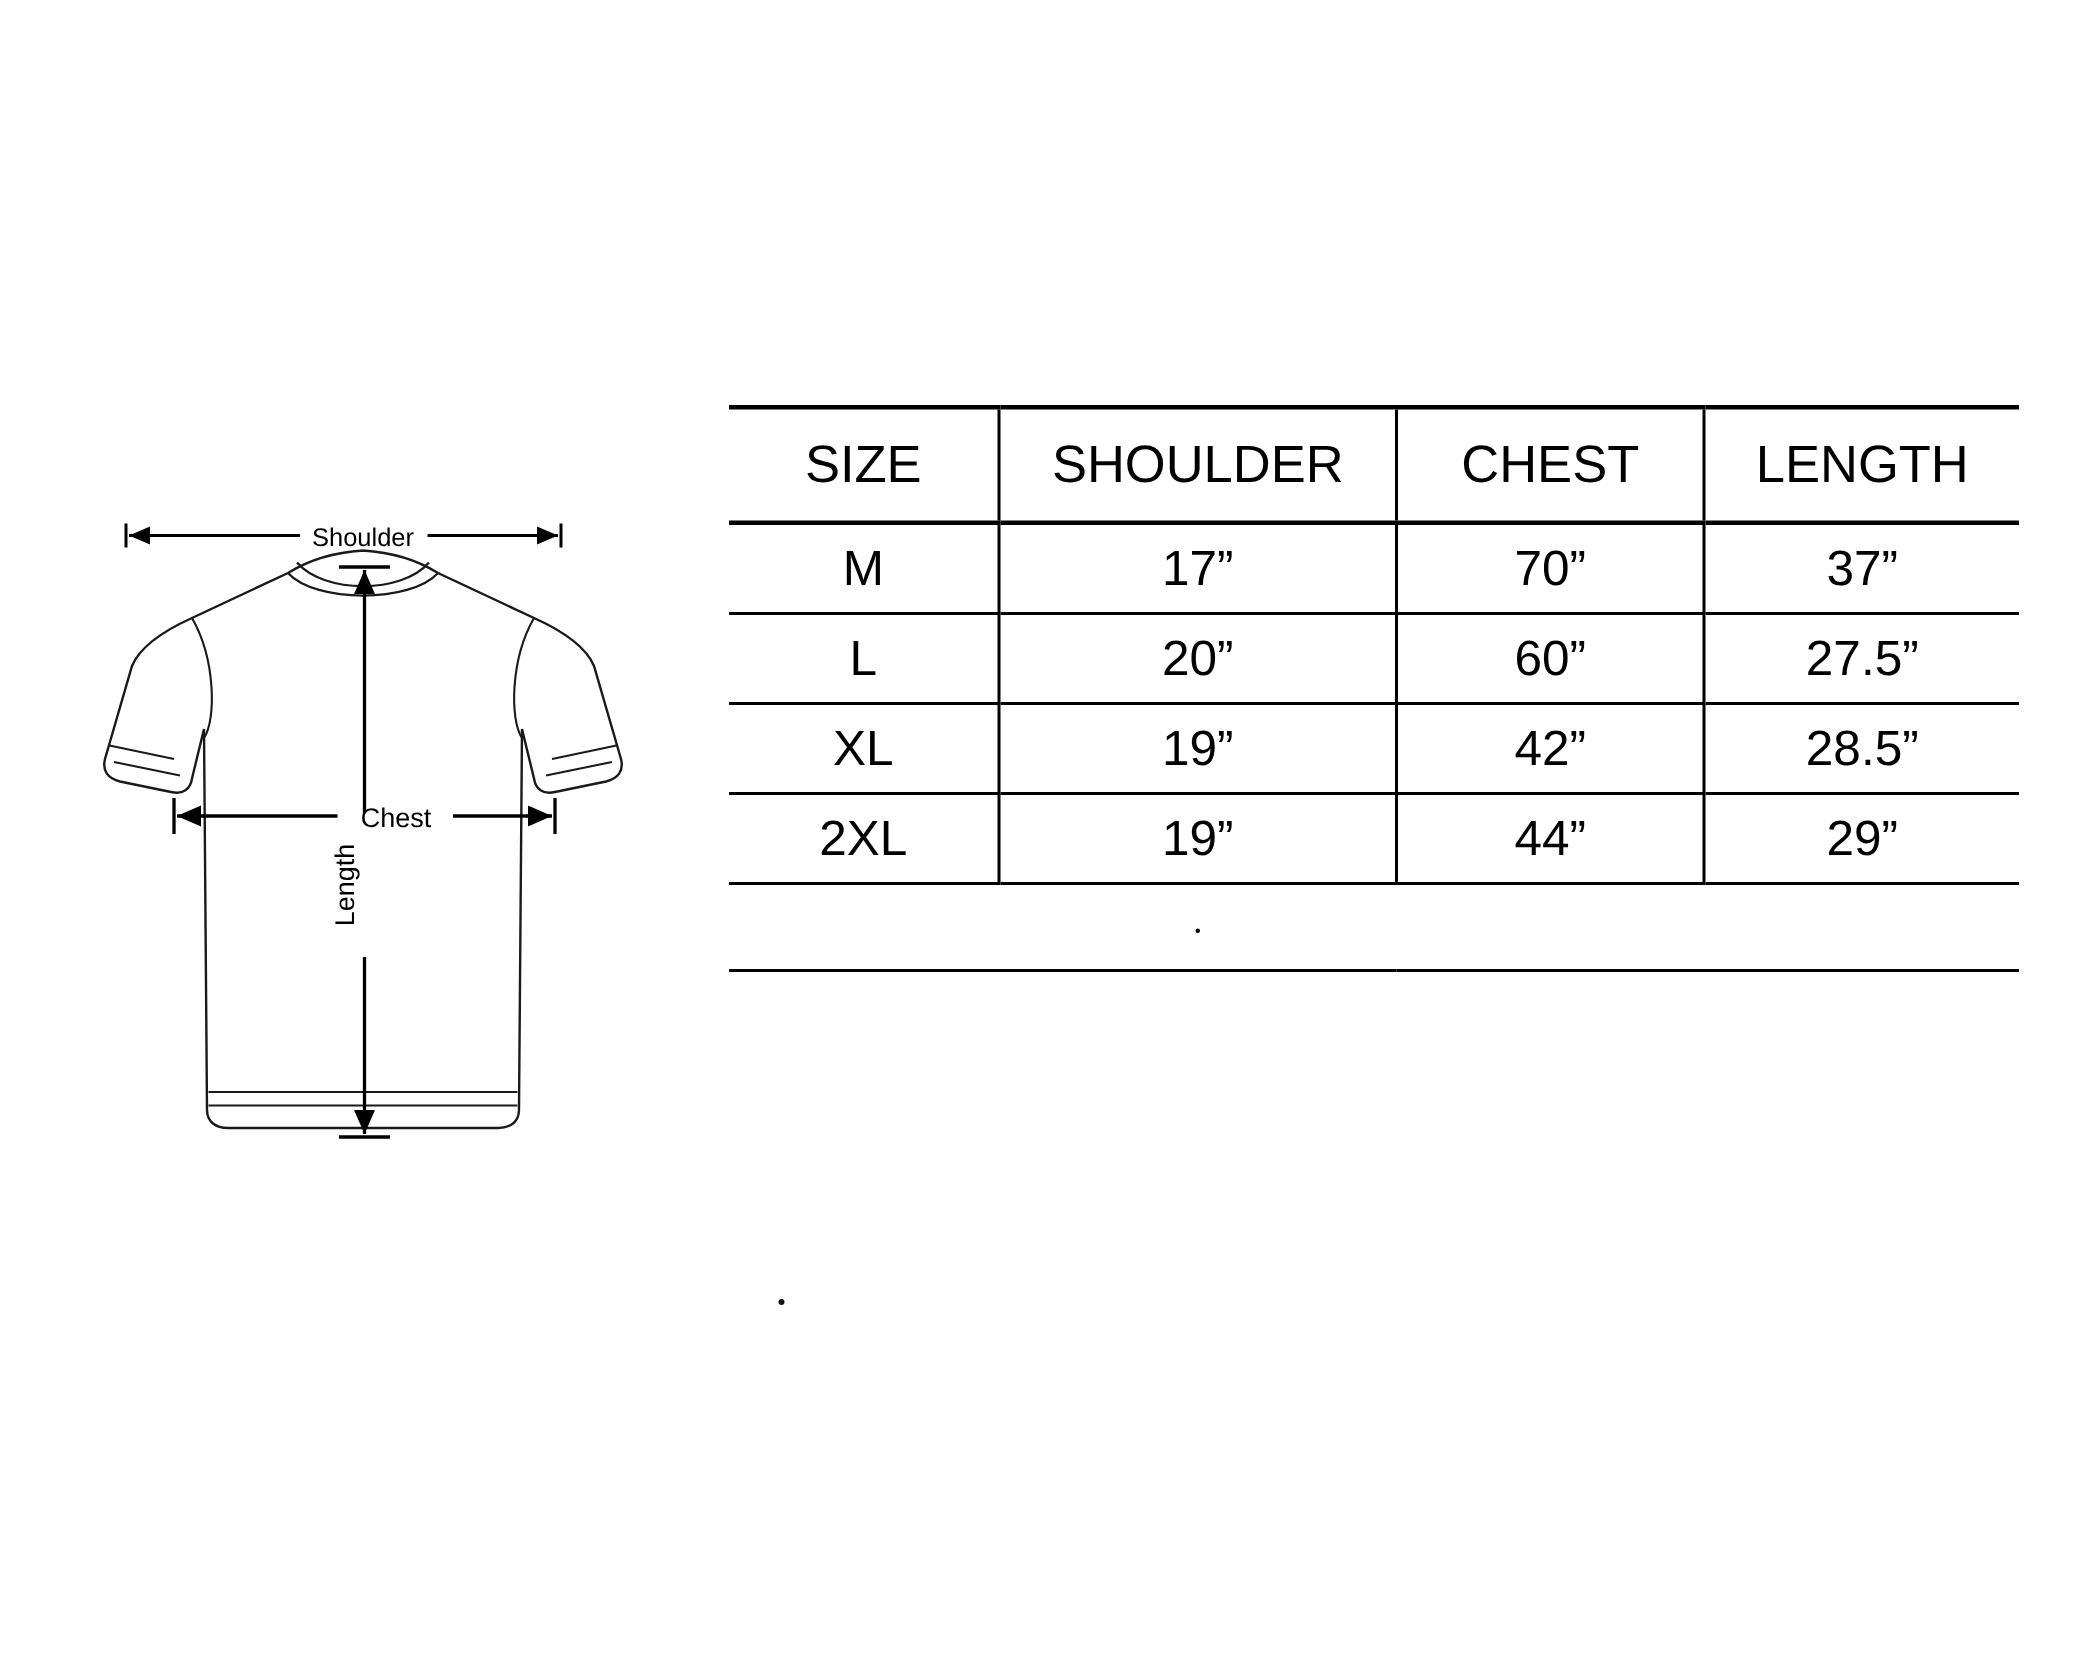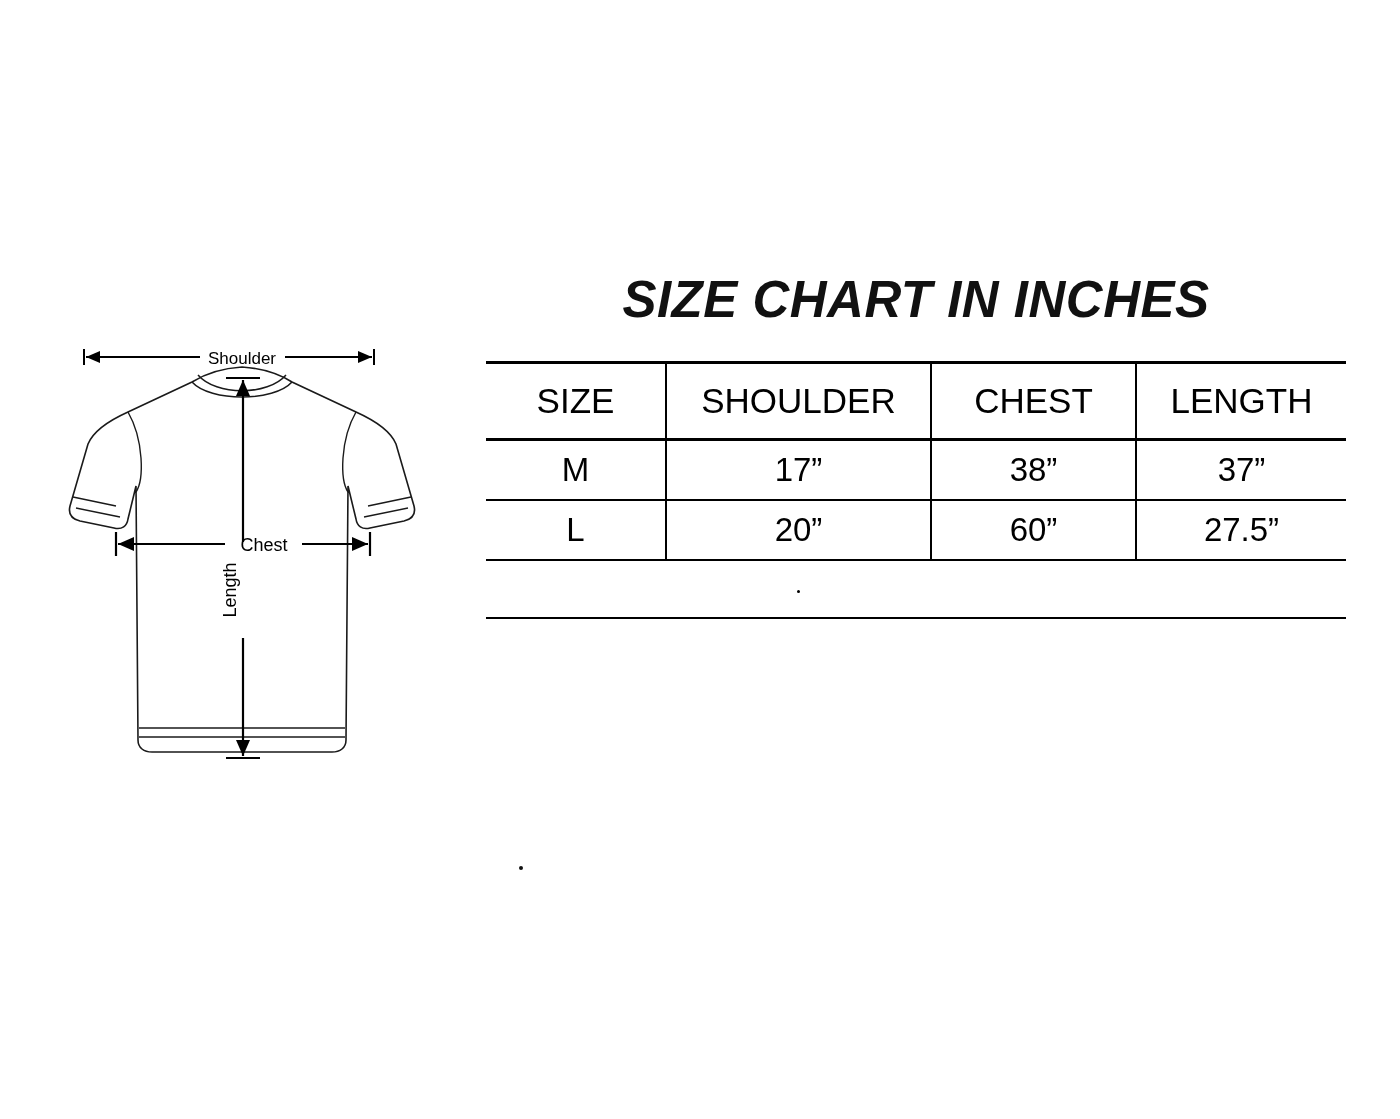--- a/index.html
+++ b/index.html
@@ -186,49 +186,60 @@
       <line x1="203" y1="318" x2="203" y2="436"></line>
       <polygon points="203,60 196,76 210,76" fill="#000" stroke="none"></polygon>
       <polygon points="203,436 196,420 210,420" fill="#000" stroke="none"></polygon>
     </g>
     <text x="196" y="270" text-anchor="middle" font-family="Liberation Sans, sans-serif" font-size="18" fill="#000" transform="rotate(-90 196 270)">Length</text>
   </svg>
 </div>
 
 <div id="chart-panel">
 
-  <div id="chart-title">SIZE CHART IN INCHES</div>
 
   <table id="size-table">
     <colgroup>
       <col class="c-size">
       <col class="c-shoulder">
       <col class="c-chest">
       <col class="c-length">
     </colgroup>
     <thead>
       <tr>
         <th>SIZE</th>
         <th class="sep">SHOULDER</th>
         <th class="sep">CHEST</th>
         <th class="sep">LENGTH</th>
       </tr>
     </thead>
     <tbody>
       <tr>
         <td class="size-cell">M</td>
         <td class="val-cell sep">17”</td>
-        <td class="val-cell sep">38”</td>
+        <td class="val-cell sep">70”</td>
         <td class="val-cell sep">37”</td>
       </tr>
       <tr>
         <td class="size-cell">L</td>
         <td class="val-cell sep">20”</td>
         <td class="val-cell sep">60”</td>
         <td class="val-cell sep">27.5”</td>
+      </tr>
+      <tr>
+        <td class="size-cell">XL</td>
+        <td class="val-cell sep">19”</td>
+        <td class="val-cell sep">42”</td>
+        <td class="val-cell sep">28.5”</td>
+      </tr>
+      <tr>
+        <td class="size-cell">2XL</td>
+        <td class="val-cell sep">19”</td>
+        <td class="val-cell sep">44”</td>
+        <td class="val-cell sep">29”</td>
       </tr>
       <tr class="blank">
         <td></td>
         <td class="sep"><span class="dot-mark"></span></td>
         <td class="sep"></td>
         <td class="sep"></td>
       </tr>
     </tbody>
   </table>
 </div>

